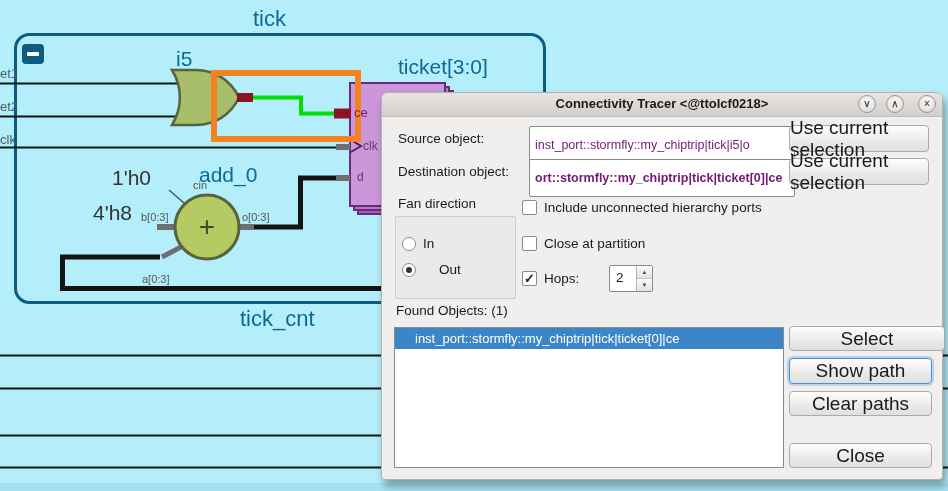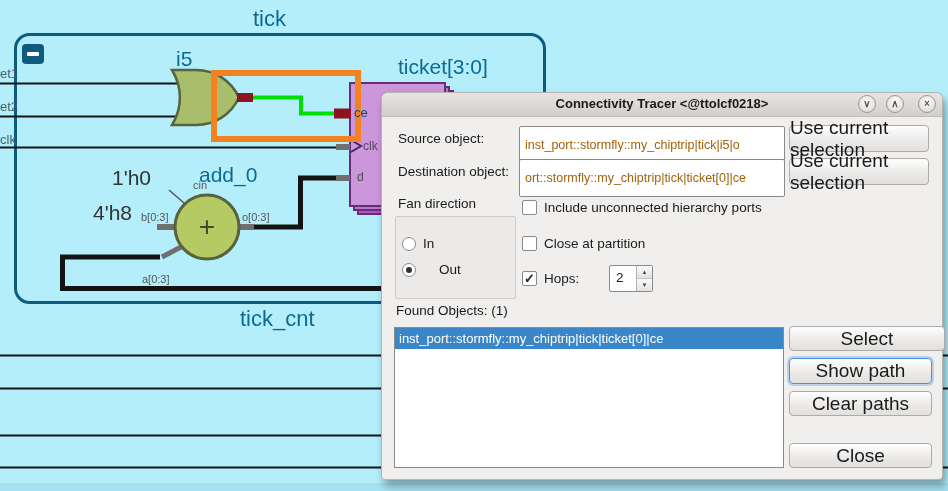--- a/index.html
+++ b/index.html
@@ -27,23 +27,23 @@
     box-shadow:3px 6px 9px rgba(0,0,0,0.35);z-index:10;font-size:13.5px;color:#1a1a1a;}
   .titlebar{position:absolute;left:0;top:0;right:0;height:23px;
     background:linear-gradient(#e7e4e2,#d2cecb);border-bottom:1px solid #c2bebc;
     border-radius:6px 6px 0 0;}
   .title{position:absolute;left:0;right:0;top:3px;text-align:center;font-weight:bold;font-size:13px;}
   .winbtn{position:absolute;top:2px;width:18px;height:18px;border-radius:50%;
     background:radial-gradient(circle at 50% 35%,#fcfcfc,#d8d6d4);border:1px solid #9a9896;
     box-sizing:border-box;display:flex;align-items:center;justify-content:center;
     font-size:10px;font-weight:bold;color:#555;line-height:1;}
   .row-label{position:absolute;left:16px;}
-  .txtinput{position:absolute;left:137px;width:266px;height:27px;box-sizing:border-box;
+  .txtinput{position:absolute;left:147px;width:266px;height:27px;box-sizing:border-box;
     border:1px solid #8a8a8a;border-radius:2px;background:#fff;font-family:"Liberation Sans",sans-serif;
-    font-size:12.5px;color:#a16207;padding:18px 5px;}
+    font-size:12.5px;color:#701a75;padding:18px 5px;}
   .btn{position:absolute;box-sizing:border-box;background:linear-gradient(#fefefe,#ebe9e7 60%,#e2e0de);
     border:1px solid #adaba9;border-radius:4px;font-family:"Liberation Sans",sans-serif;
     font-size:19px;color:#1a1a1a;display:flex;align-items:center;justify-content:center;}
   .groupbox{position:absolute;left:13px;top:123px;width:119px;height:81px;background:#ebeae9;
     border:1px solid #cfcdcb;border-radius:2px;}
   .radio{position:absolute;width:14px;height:14px;border-radius:50%;background:#fff;
     border:1px solid #8a8a8a;box-sizing:border-box;display:flex;align-items:center;justify-content:center;}
   .radio.selected::after{content:"";width:6px;height:6px;border-radius:50%;background:#333;}
   .checkbox{position:absolute;width:15px;height:15px;background:#fff;border:1px solid #8a8a8a;
     border-radius:2px;box-sizing:border-box;display:flex;align-items:center;justify-content:center;
@@ -52,21 +52,21 @@
     background:#fff;border:1px solid #8a8a8a;border-radius:2px;}
   .spinval{position:absolute;left:6px;top:4px;font-size:13.5px;}
   .spinner{position:absolute;right:0;top:0;width:15px;height:100%;border-left:1px solid #b5b3b1;}
   .spinbtn{position:absolute;left:0;width:100%;height:50%;box-sizing:border-box;
     background:linear-gradient(#fbfbfb,#e4e2e0);display:flex;align-items:center;justify-content:center;
     font-size:6px;color:#444;line-height:1;}
   .spinbtn.up{top:0;border-bottom:1px solid #c5c3c1;}
   .spinbtn.down{bottom:0;}
   .listbox{position:absolute;left:12px;top:234px;width:390px;height:141px;background:#fff;
     border:1px solid #8a8a8a;box-sizing:border-box;overflow:hidden;}
-  .listitem{height:21px;line-height:21px;padding-left:4px;font-size:13px;}
+  .listitem{height:21px;line-height:21px;padding-left:20px;font-size:13px;}
   .listitem.selected{background:#3b86c8;color:#fff;}
   .focused{border-color:#4a90d9;box-shadow:0 0 0 2px rgba(74,144,217,0.30);}
 </style>
 </head>
 <body>
 
 <div class="screen">
 
   <svg class="layer" width="948" height="491" viewBox="0 0 948 491">
 
@@ -116,21 +116,21 @@
   <div class="lbl const" style="left:112px;top:166px;">1'h0</div>
   <div class="lbl const" style="left:93px;top:201px;">4'h8</div>
   <div class="lbl tiny" style="left:156px;top:179px;margin-left:37px;">cin</div>
   <div class="lbl tiny" style="left:141px;top:211px;">b[0:3]</div>
   <div class="lbl tiny" style="left:242px;top:211px;">o[0:3]</div>
   <div class="lbl tiny" style="left:142px;top:245px;margin-top:28px;">a[0:3]</div>
   <div class="lbl plus-sign" style="left:175px;top:195px;">+</div>
   <div class="lbl portlbl" style="left:0px;top:66px;">et1</div>
   <div class="lbl portlbl" style="left:0px;top:99px;">et2</div>
   <div class="lbl portlbl" style="left:0px;top:132px;">clk</div>
-  <div class="lbl" style="left:354px;top:105px;font-size:13px;color:#0c4a6e;">ce</div>
+  <div class="lbl" style="left:354px;top:105px;font-size:13px;color:#701a75;">ce</div>
   <div class="lbl" style="left:363px;top:139px;font-size:12px;color:#5a4466;">clk</div>
   <div class="lbl" style="left:357px;top:170px;font-size:12px;color:#4a4a55;">d</div>
 
   <div class="abs collapse-btn">
     <div class="bar"></div>
   </div>
 
   <div class="abs bottom-strip"></div>
 
   <div class="abs dialog">
@@ -145,21 +145,21 @@
       <div class="winbtn" style="right:6px;">
           <span>×</span>
         </div>
     </div>
 
     <div class="row-label" style="top:38px;">Source object:</div>
     <input class="txtinput" style="top: 33px;" value="inst_port::stormfly::my_chiptrip|tick|i5|o">
     <div class="btn" style="left:407px;top:32px;width:140px;height:27px;">Use current selection</div>
 
     <div class="row-label" style="top:71px;">Destination object:</div>
-    <input class="txtinput" style="top: 66px;" value="ort::stormfly::my_chiptrip|tick|ticket[0]|ce">
+    <input class="txtinput" style="top: 66px; font-weight: bold;" value="ort::stormfly::my_chiptrip|tick|ticket[0]|ce">
     <div class="btn" style="left:407px;top:65px;width:140px;height:27px;">Use current selection</div>
 
     <div class="row-label" style="top:103px;">Fan direction</div>
 
     <div class="checkbox" style="left:140px;top:107px;"></div>
     <div class="abs" style="left:162px;top:107px;">Include unconnected hierarchy ports</div>
 
     <div class="groupbox"></div>
     <div class="radio" style="left:20px;top:144px;"></div>
     <div class="abs" style="left:41px;top:143px;">In</div>

